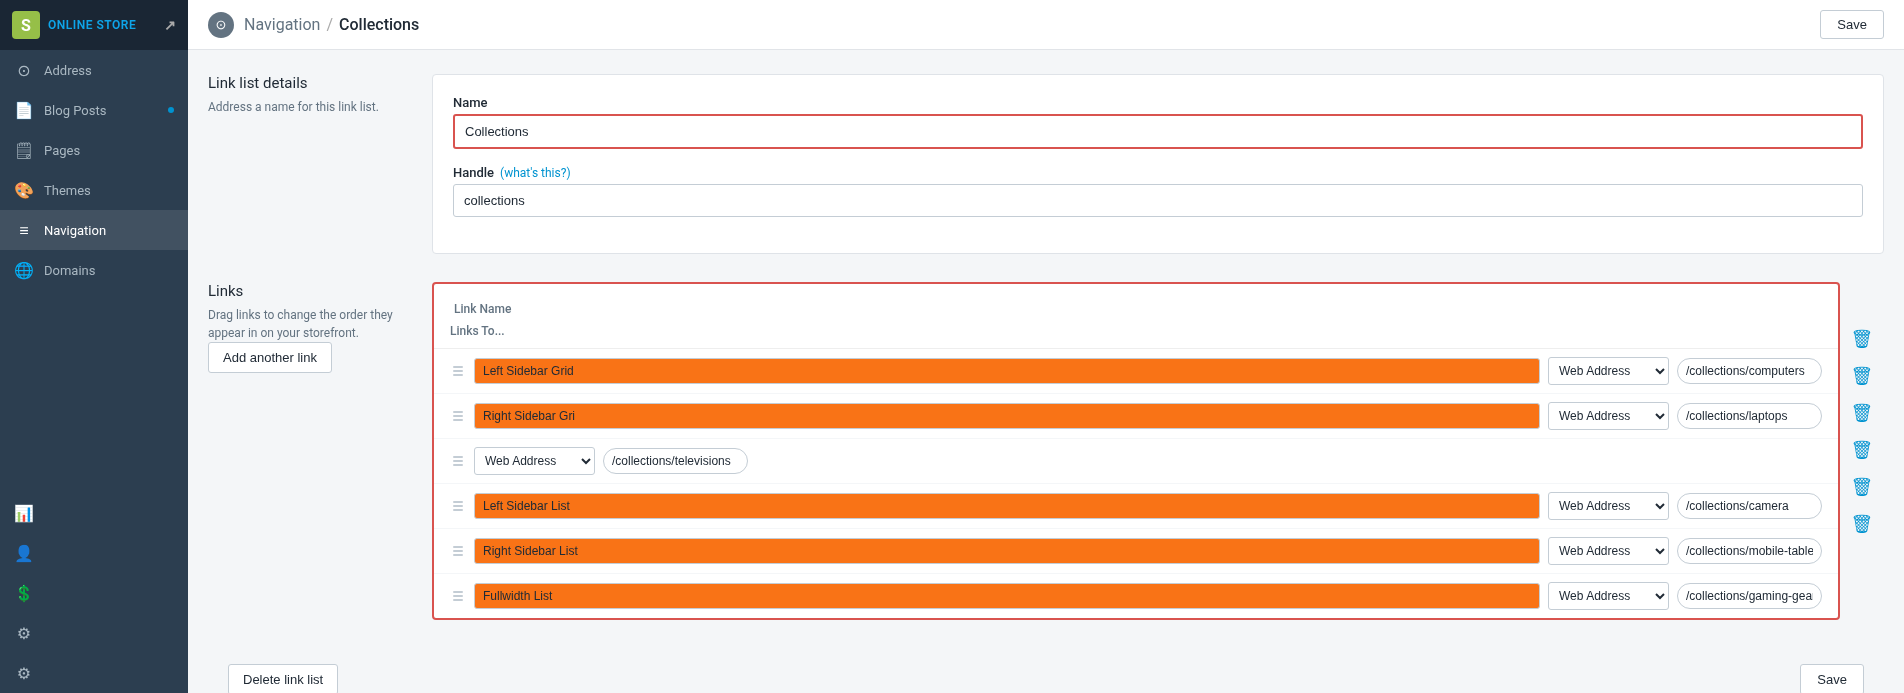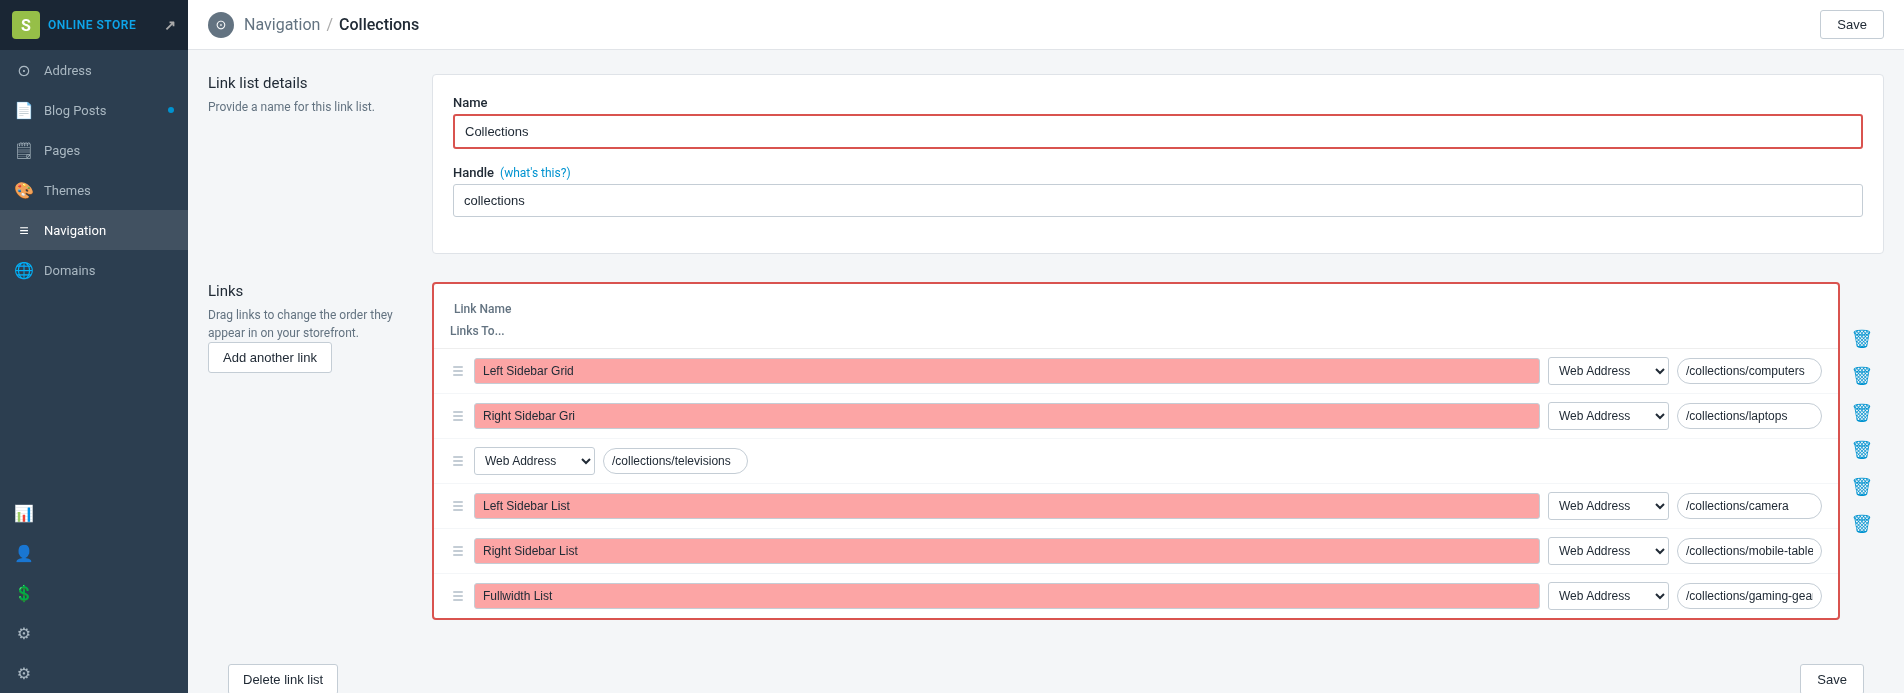--- a/index.html
+++ b/index.html
@@ -226,21 +226,21 @@
       background: #c4cdd5;
       border-radius: 1px;
     }
     .link-name-input {
       flex: 1;
       border: 1px solid #c4cdd5;
       border-radius: 3px;
       padding: 5px 8px;
       font-size: 12px;
       color: #212b36;
-      background: #fca5a5;
+      background: #f97316;
       outline: none;
     }
     .link-type-select {
       width: 121px;
       border: 1px solid #c4cdd5;
       border-radius: 3px;
       padding: 5px 6px;
       font-size: 12px;
       color: #212b36;
       background: #fff;
@@ -369,21 +369,21 @@
     </div>
     <button class="save-btn-top">Save</button>
   </div>
 
   <div class="content">
 
     <div class="section">
       <div class="section-inner">
         <div class="section-description">
           <h2>Link list details</h2>
-          <p>Provide a name for this link list.</p>
+          <p>Address a name for this link list.</p>
         </div>
         <div class="card">
           <div class="form-group">
             <div class="form-label">
               <span>Name</span>
             </div>
             <input class="form-input name-input-highlighted" type="text" value="Collections" style="">
           </div>
           <div class="form-group">
             <div class="form-label">

